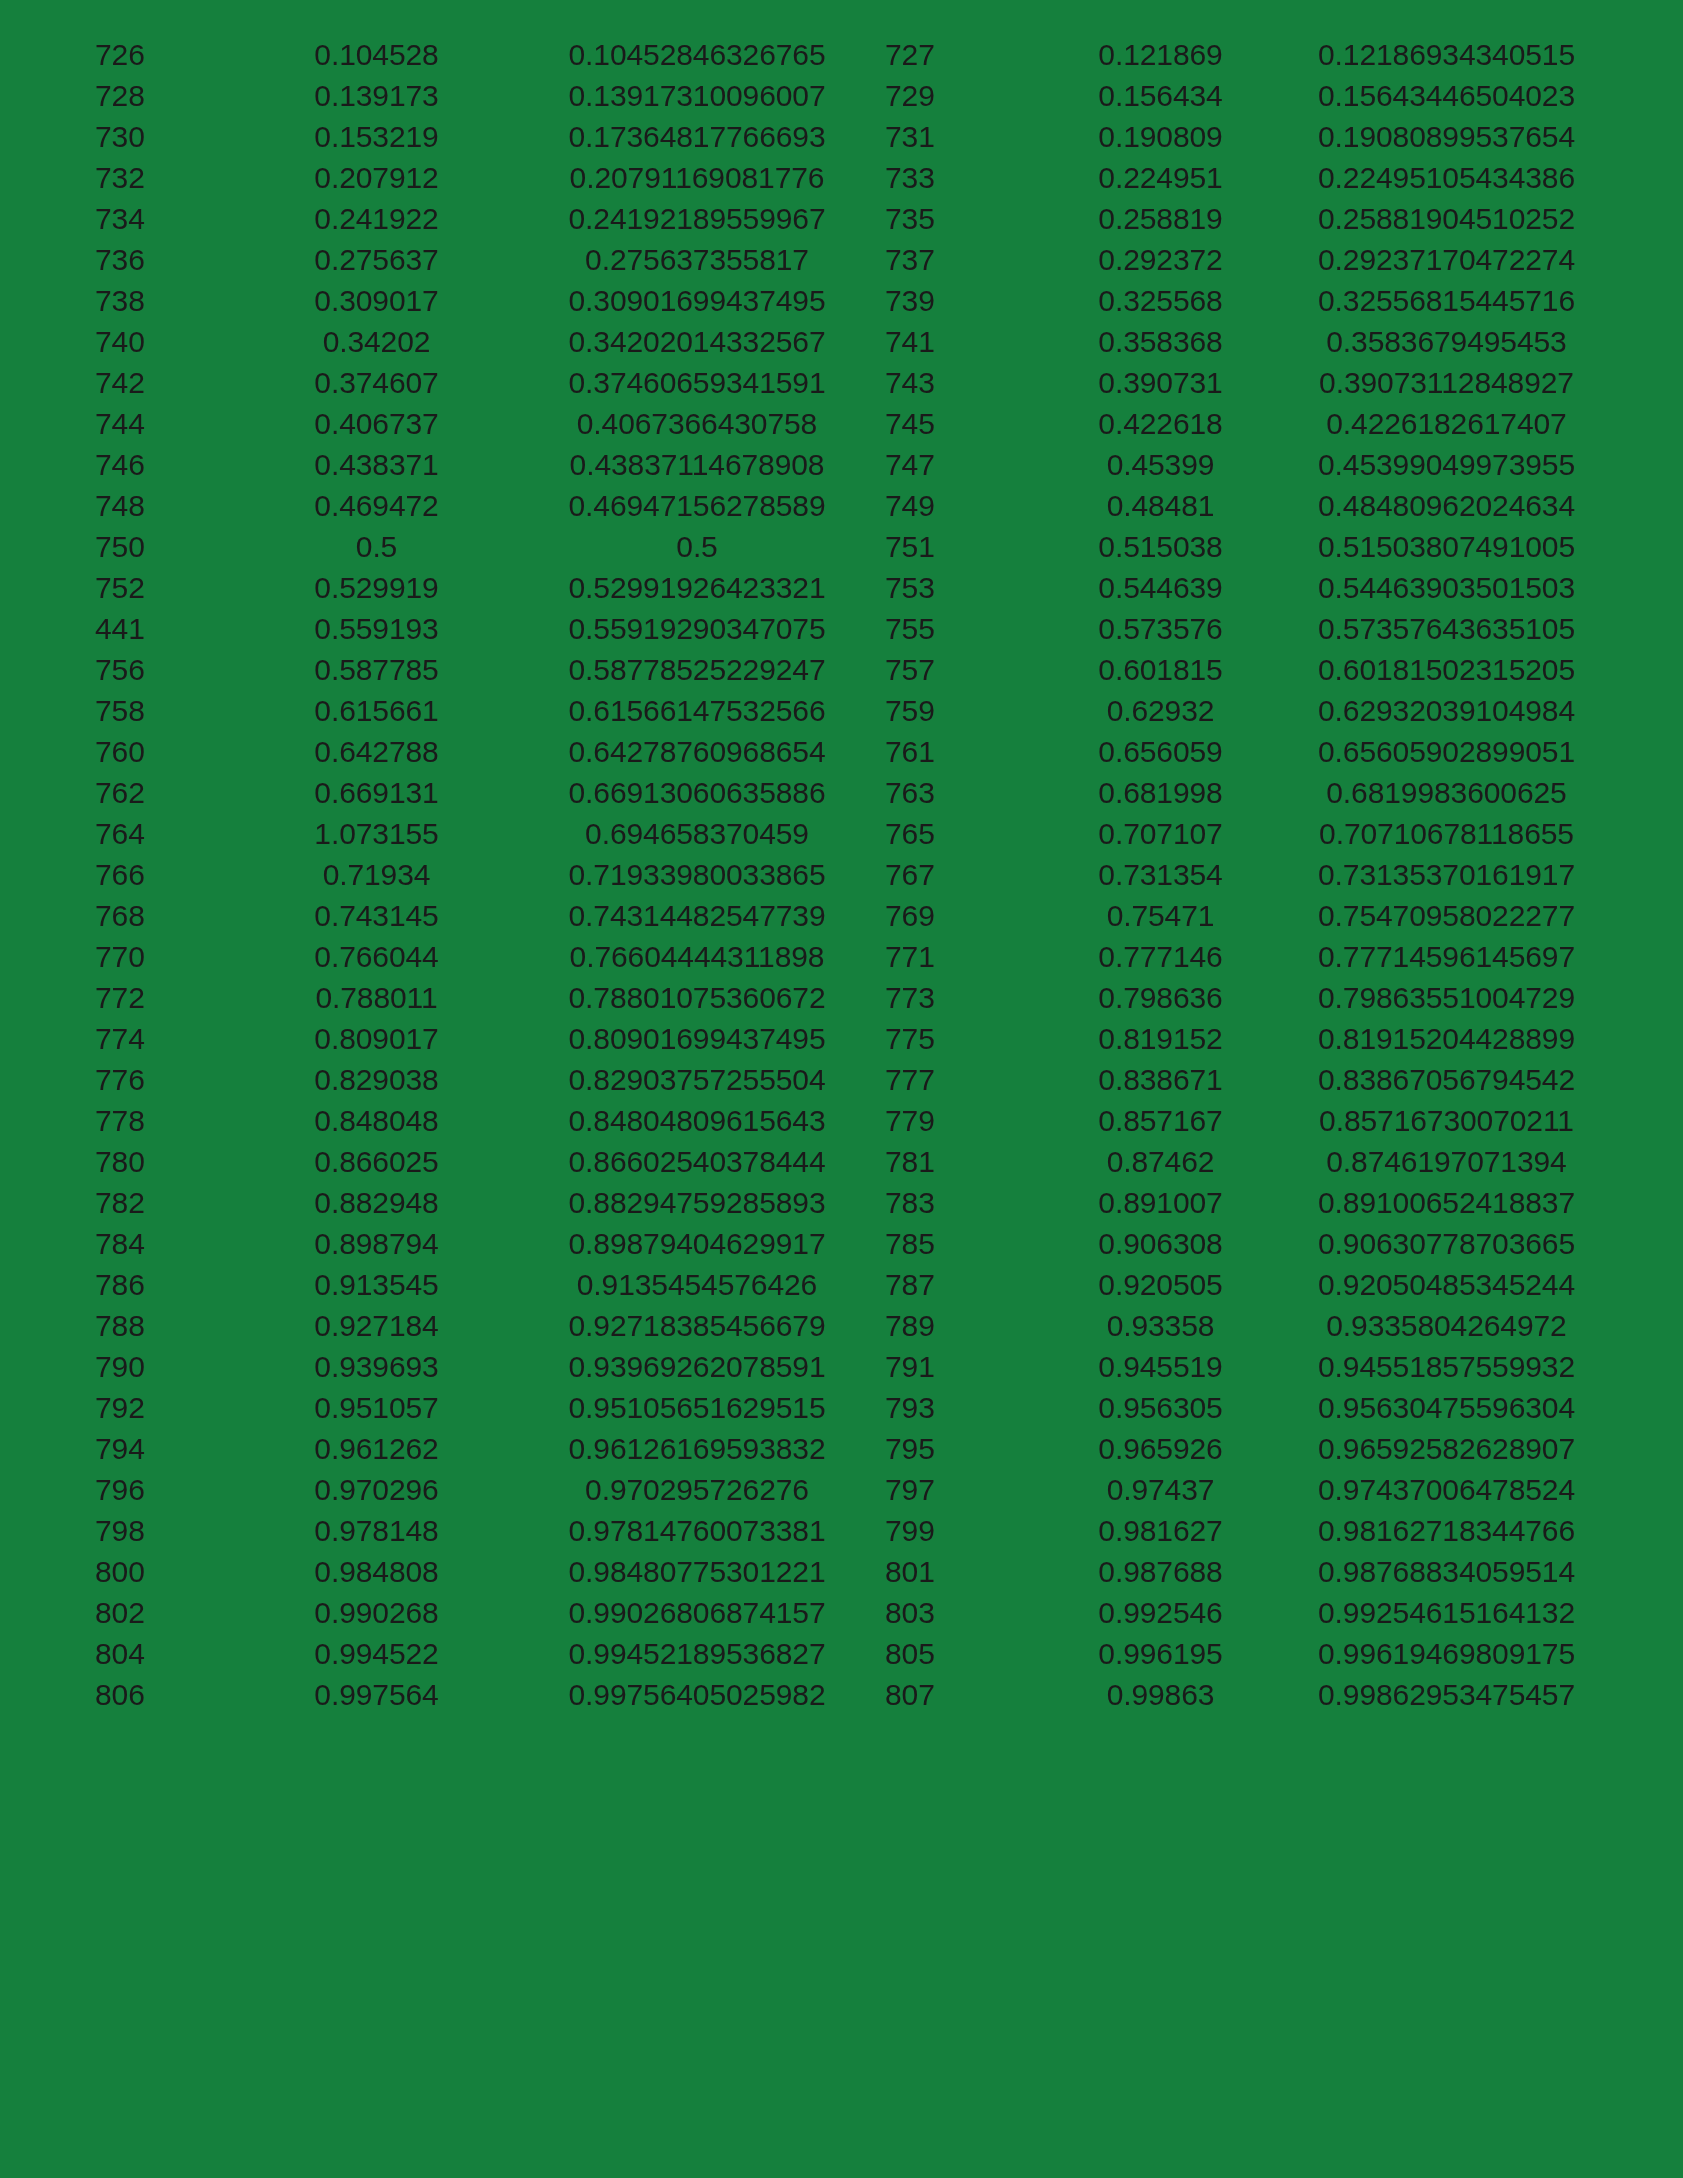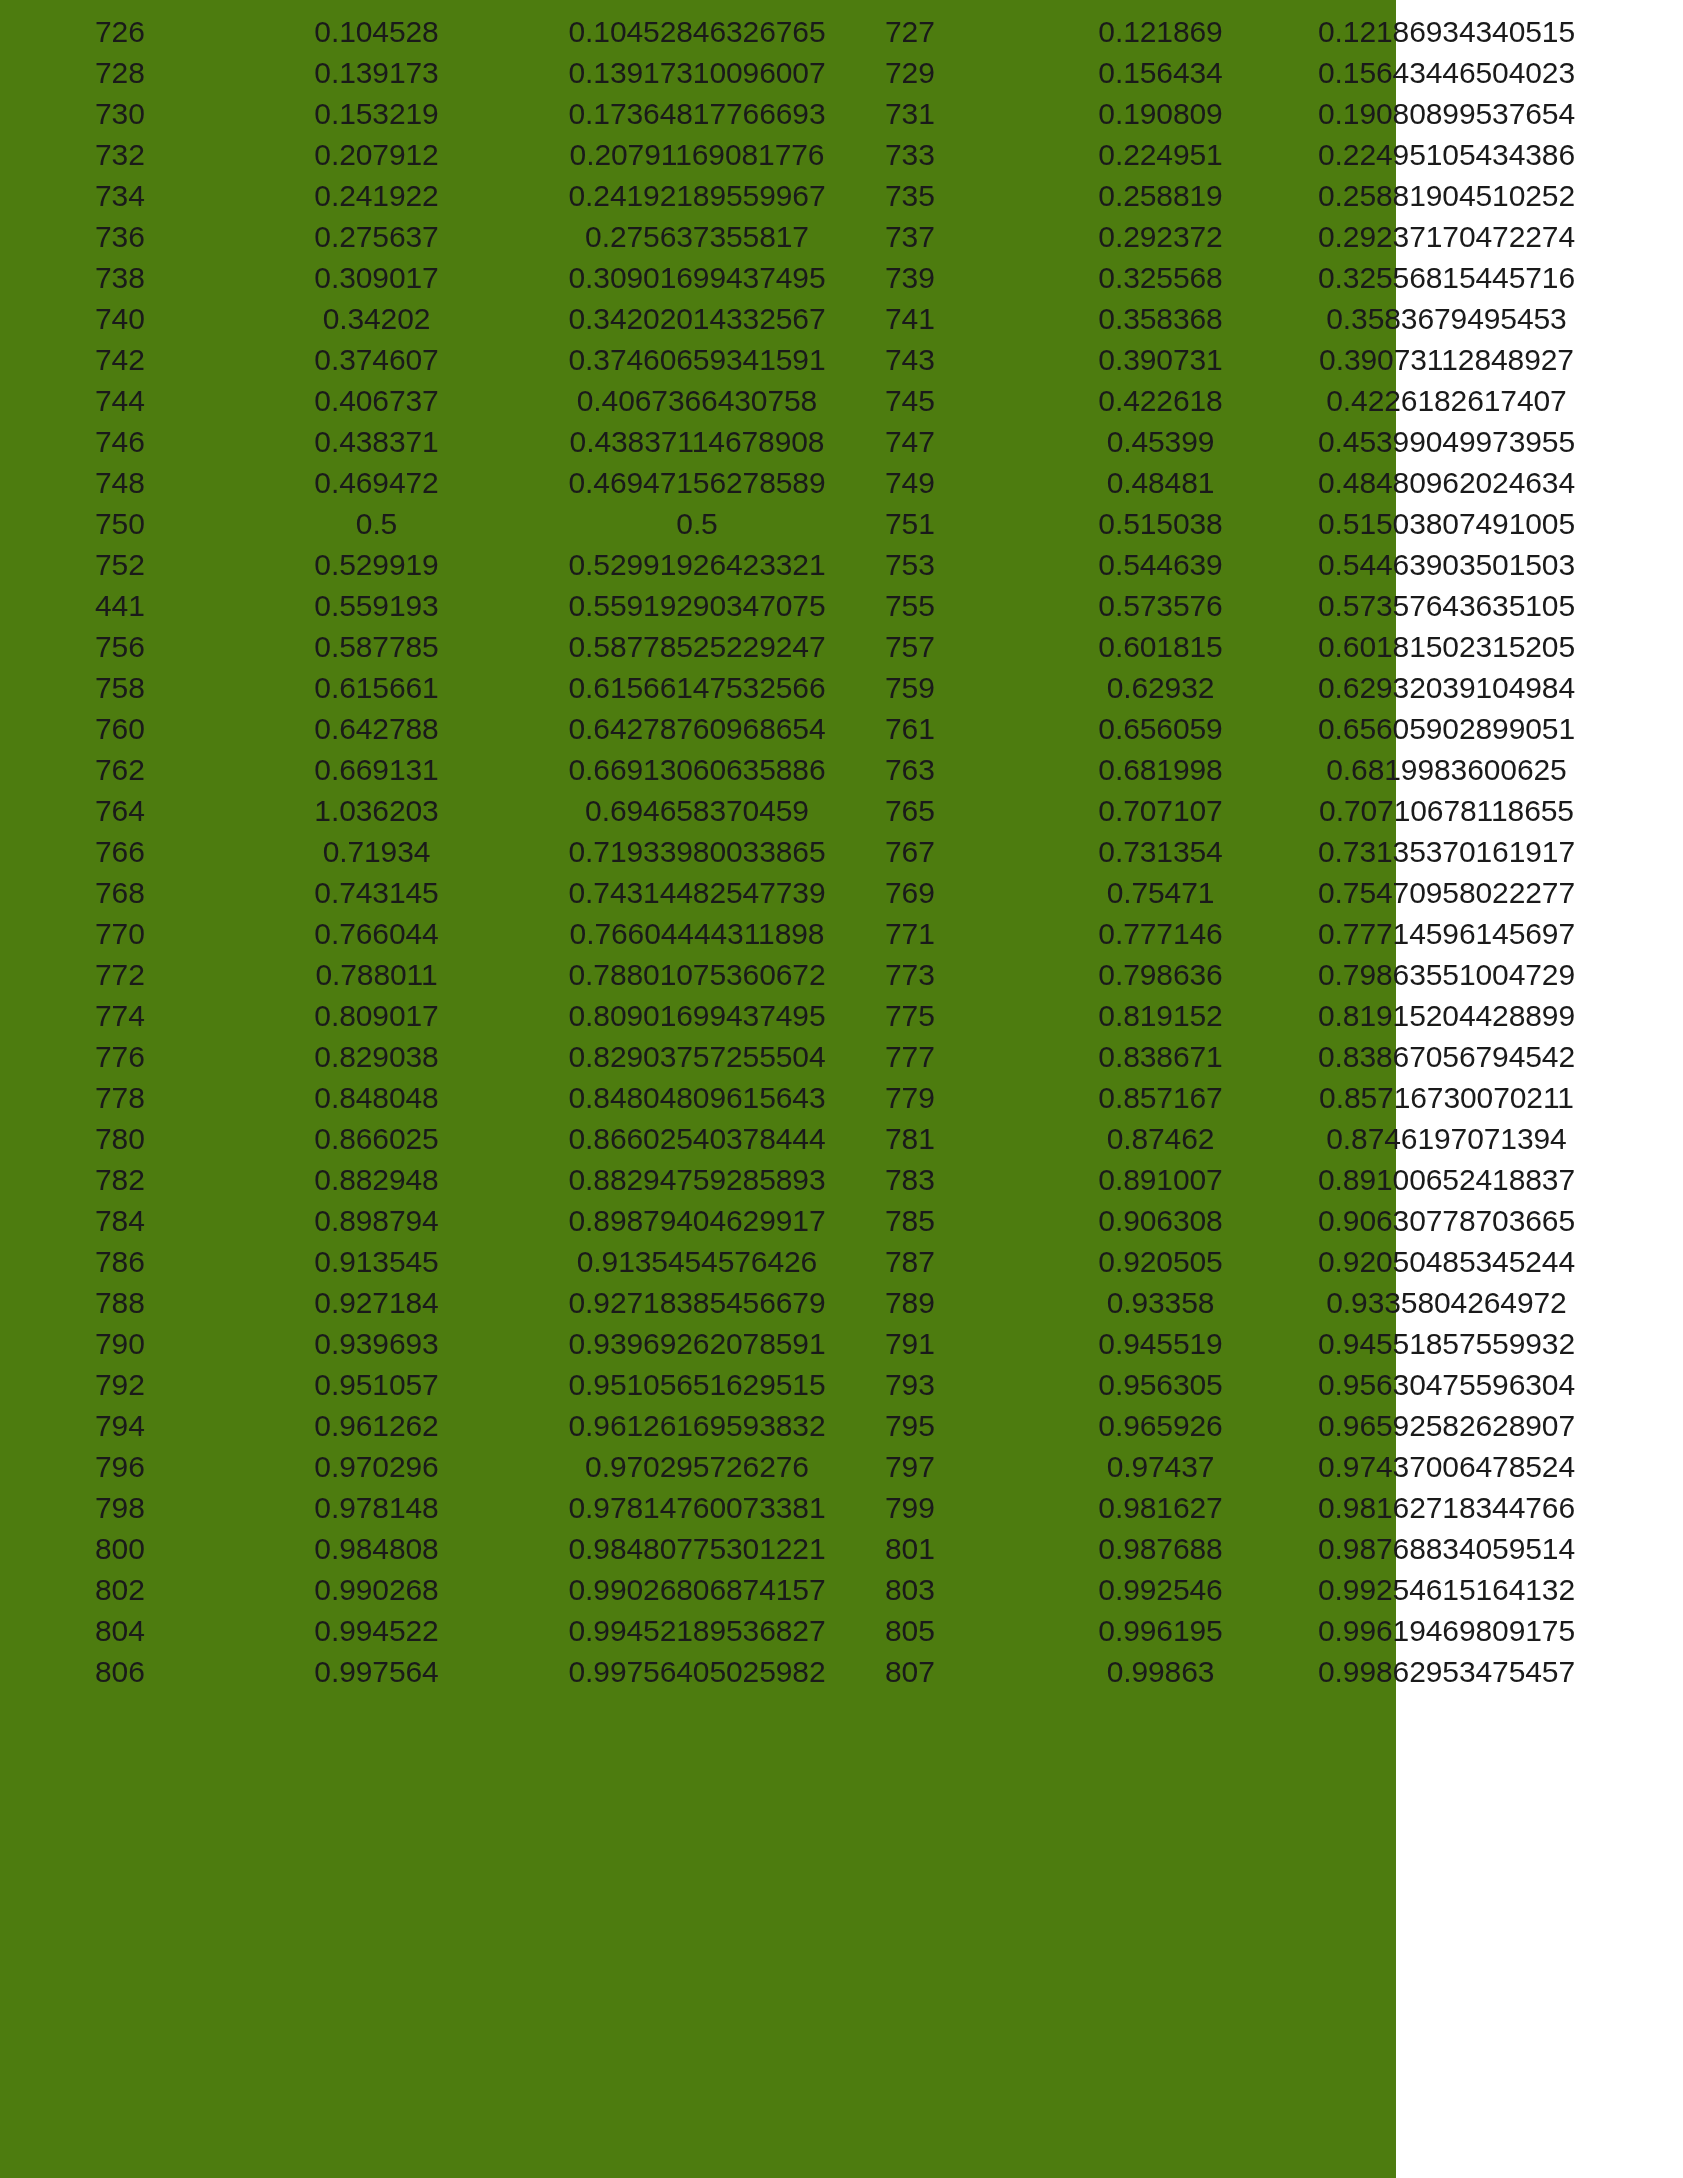--- a/index.html
+++ b/index.html
@@ -10,25 +10,25 @@
   }
   body {
     width: 1683px;
     height: 2178px;
     font-family: "Liberation Sans", sans-serif;
     color: #1a1a1a;
     -webkit-font-smoothing: antialiased;
   }
   #doc-page {
     position: relative;
-    width: 1396px;
+    width: 1683px;
     height: 2178px;
-    background: #4d7c0f;
+    background: #15803d;
     box-sizing: border-box;
-    padding-top: 11px;
+    padding-top: 34px;
   }
   table#value-table {
     border-collapse: collapse;
     border-spacing: 0;
     table-layout: fixed;
     width: 1511px;
     margin-left: 95px;
     font-size: 30px;
     line-height: 1;
   }
@@ -223,21 +223,21 @@
         <tr>
           <td class="idx">762</td>
           <td class="rnd">0.669131</td>
           <td class="full">0.66913060635886</td>
           <td class="idx-b">763</td>
           <td class="rnd">0.681998</td>
           <td class="full">0.6819983600625</td>
         </tr>
         <tr>
           <td class="idx">764</td>
-          <td class="rnd">1.036203</td>
+          <td class="rnd">1.073155</td>
           <td class="full">0.694658370459</td>
           <td class="idx-b">765</td>
           <td class="rnd">0.707107</td>
           <td class="full">0.70710678118655</td>
         </tr>
         <tr>
           <td class="idx">766</td>
           <td class="rnd">0.71934</td>
           <td class="full">0.71933980033865</td>
           <td class="idx-b">767</td>

